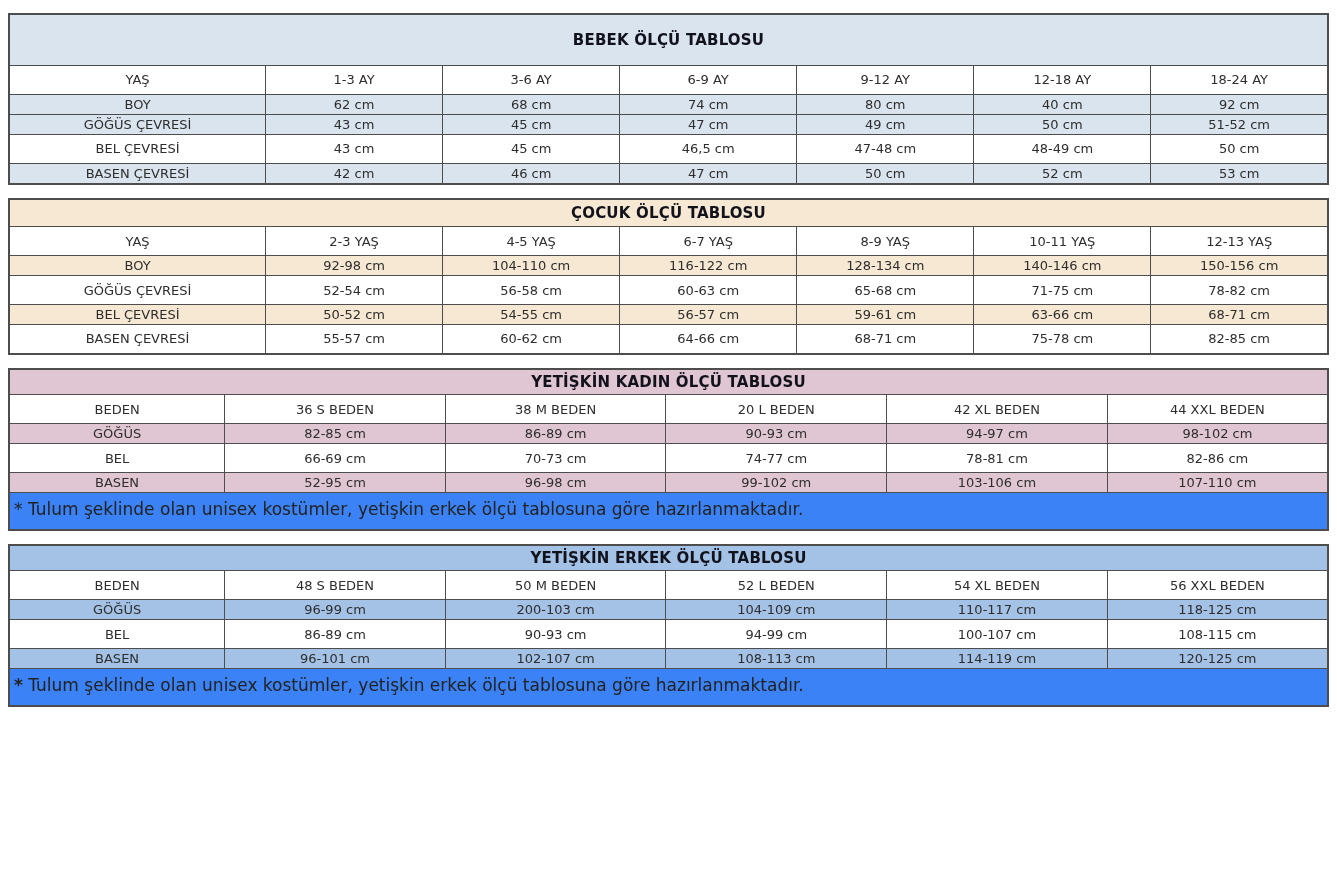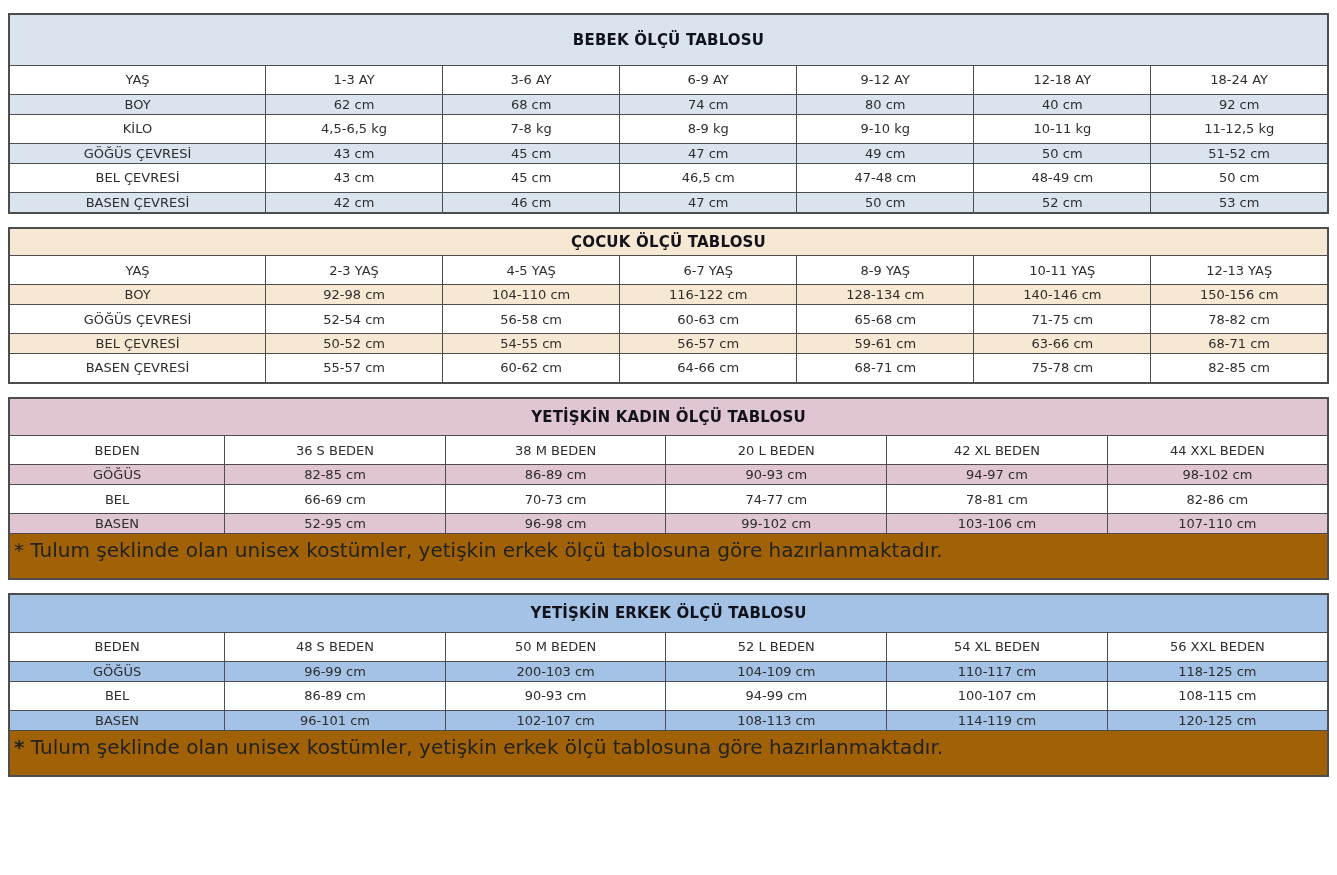--- a/index.html
+++ b/index.html
@@ -24,40 +24,40 @@
     border: 1px solid #4d4d4d;
     text-align: center;
     vertical-align: middle;
     font-size: 13px;
     color: #2d2d2d;
     padding: 2px 4px;
     overflow: hidden;
   }
 
   .title-row th {
-    height: 38px;
+    height: 26px;
     font-size: 15px;
     font-weight: bold;
     color: #12121c;
     background: var(--band);
     letter-spacing: 0.2px;
   }
   
   .charts table:nth-of-type(1) .title-row th { height: 51px; }
   .charts table:nth-of-type(2) .title-row th { height: 28px; }
 
   tr.plain td { background: #ffffff; height: 29px; }
   tr.band  td { background: var(--band); height: 16px; }
 
   tr.footnote-row td {
-    background: #a16207;
+    background: #3b82f6;
     text-align: left;
-    font-size: 20px;
+    font-size: 17px;
     height: 37px;
-    padding: 4px 6px 16px 4px;
+    padding: 4px 6px 8px 4px;
     vertical-align: middle;
     color: #222222;
   }
   tr.footnote-row .star-bold { font-weight: bold; }
 </style>
 </head>
 <body>
 
 <div class="charts">
     <table class="size-table" style="--band: #dae4ee;">
@@ -85,29 +85,20 @@
         </tr>
         <tr class="band">
           <td>BOY</td>
           <td>62 cm</td>
           <td>68 cm</td>
           <td>74 cm</td>
           <td>80 cm</td>
           <td>40 cm</td>
           <td>92 cm</td>
         </tr>
-        <tr class="plain">
-          <td>KİLO</td>
-          <td>4,5-6,5 kg</td>
-          <td>7-8 kg</td>
-          <td>8-9 kg</td>
-          <td>9-10 kg</td>
-          <td>10-11 kg</td>
-          <td>11-12,5 kg</td>
-        </tr>
         <tr class="band">
           <td>GÖĞÜS ÇEVRESİ</td>
           <td>43 cm</td>
           <td>45 cm</td>
           <td>47 cm</td>
           <td>49 cm</td>
           <td>50 cm</td>
           <td>51-52 cm</td>
         </tr>
         <tr class="plain">

